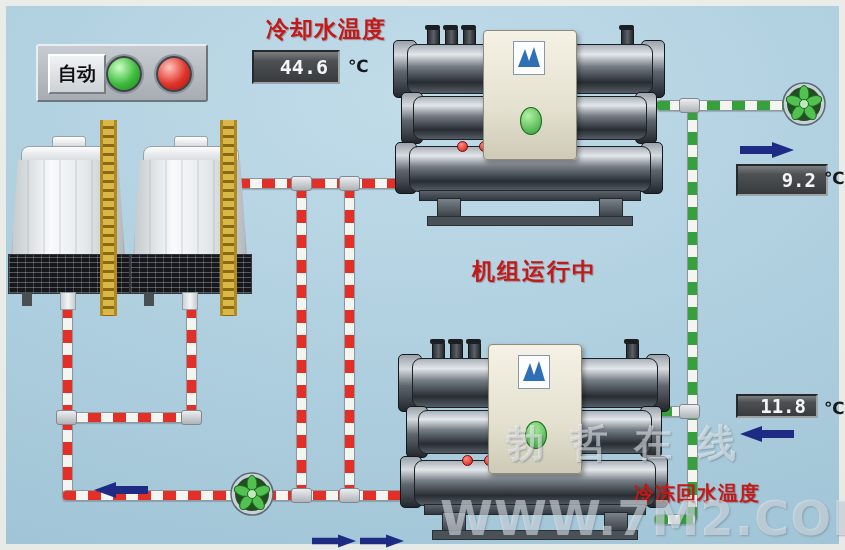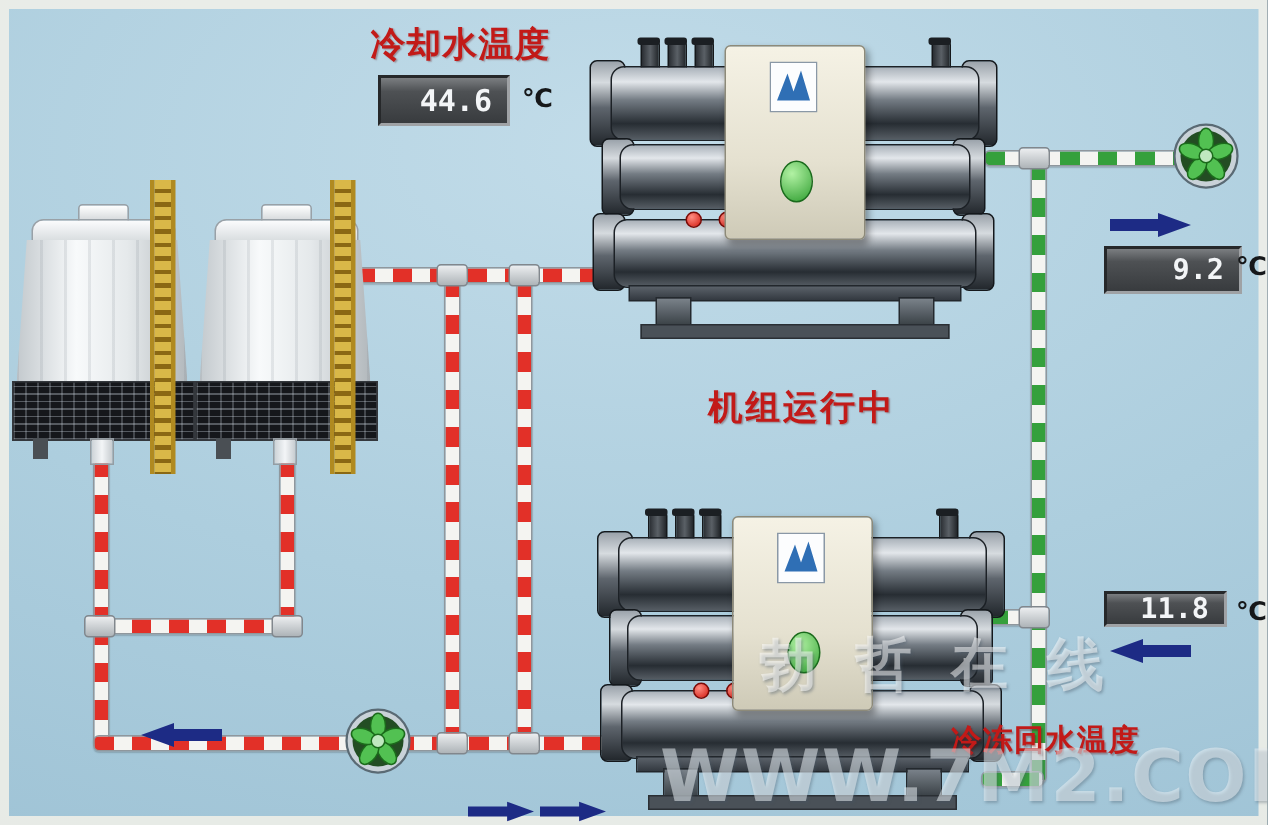--- a/index.html
+++ b/index.html
@@ -96,22 +96,27 @@
   .wm-cn{position:absolute;left:506px;top:418px;z-index:30;font-size:38px;font-weight:bold;letter-spacing:26px;
     color:rgba(255,255,255,0.50);text-shadow:1px 1px 2px rgba(70,85,100,0.4);white-space:nowrap;}
   .wm-site{position:absolute;left:440px;top:490px;z-index:30;font-size:48px;font-weight:bold;letter-spacing:1px;
     color:rgba(236,241,245,0.52);text-shadow:1px 1px 2px rgba(70,85,100,0.35);white-space:nowrap;}
 </style>
 </head>
 <body>
 
 <div class="stage">
 
-
-  <div class="red-label" style="left:247px;top:14px;font-size:23px;">冷却水温度</div>
+  <div class="ctrl-panel">
+    <div class="auto-btn">自动</div>
+    <div class="lamp green"></div>
+    <div class="lamp red"></div>
+  </div>
+
+  <div class="red-label" style="left:266px;top:14px;font-size:23px;">冷却水温度</div>
   <div class="display" style="left:252px;top:50px;width:88px;height:34px;font-size:20px;">44.6</div>
   <div class="unit" style="left:348px;top:56px;">℃</div>
 
   <div class="display" style="left:736px;top:164px;width:92px;height:32px;font-size:19px;">9.2</div>
   <div class="unit" style="left:824px;top:168px;">℃</div>
 
   <div class="display" style="left:736px;top:394px;width:82px;height:24px;font-size:19px;">11.8</div>
   <div class="unit" style="left:824px;top:398px;">℃</div>
   <div class="red-label" style="left:634px;top:480px;font-size:20px;">冷冻回水温度</div>
 

